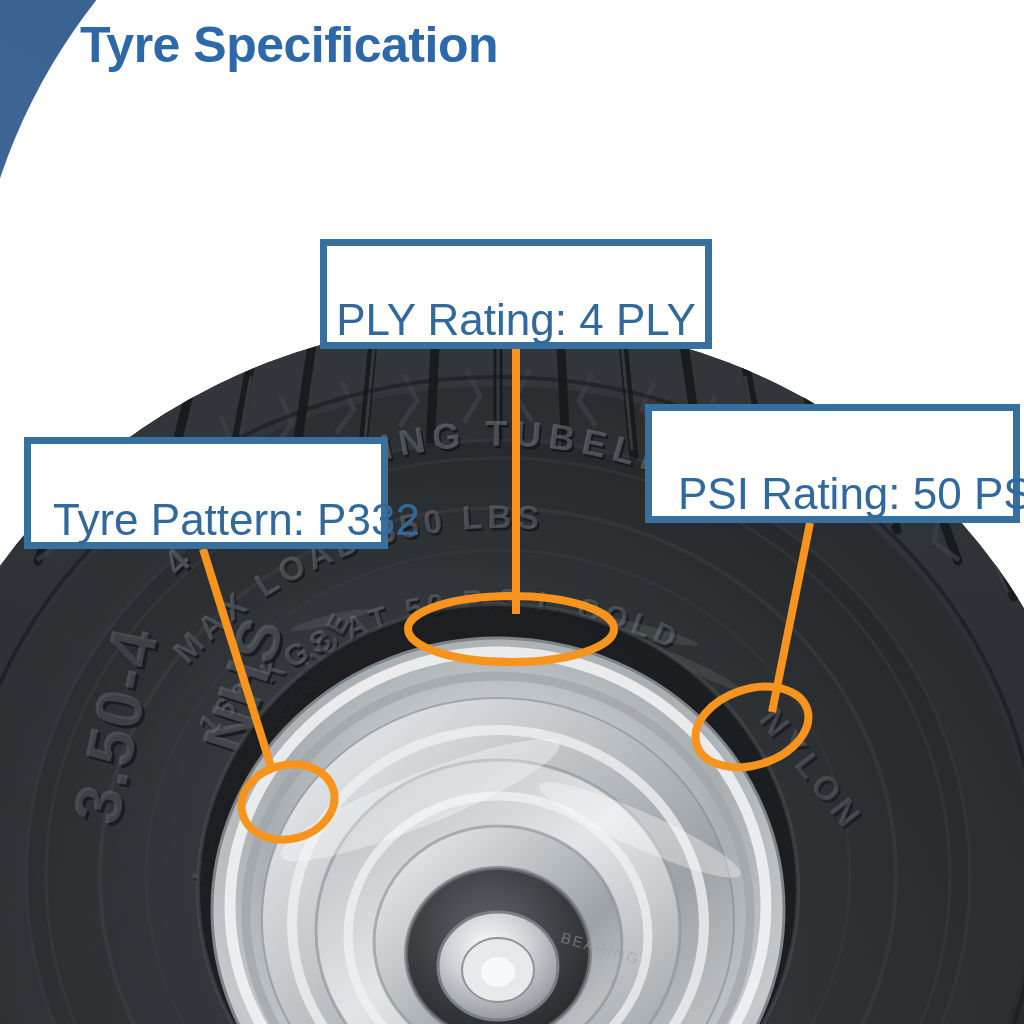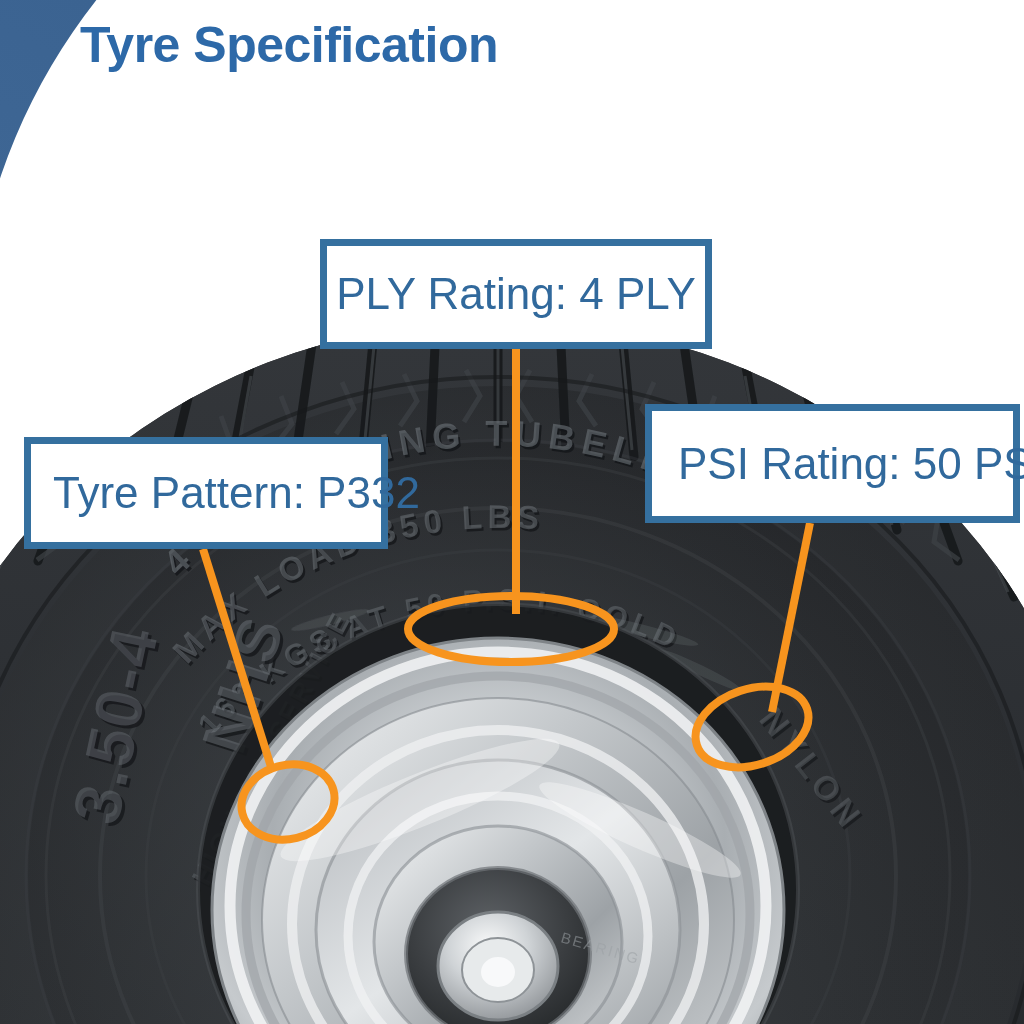--- a/index.html
+++ b/index.html
@@ -48,21 +48,21 @@
   }
   #tyre-photo svg { display: block; }
 
   
   .callout {
     position: absolute;
     background: #ffffff;
     border: 7px solid #35709F;
     box-sizing: border-box;
     display: flex;
-    align-items: center;
+    align-items: flex-end;
     z-index: 20;
   }
   .callout .callout-text {
     color: #31699C;
     font-size: 44px;
     line-height: 1;
     white-space: nowrap;
     font-weight: normal;
   }
 

